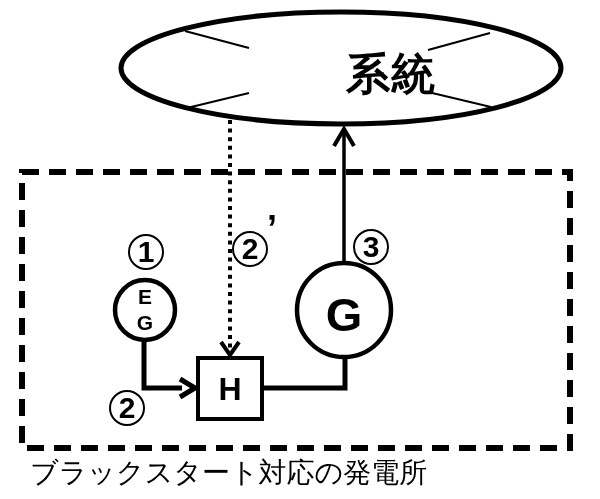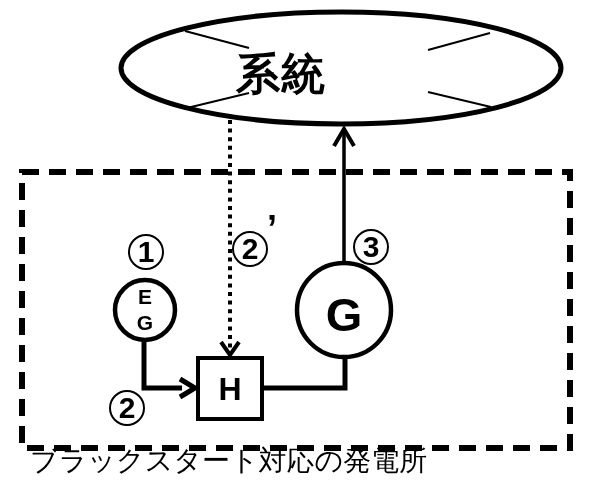--- a/index.html
+++ b/index.html
@@ -8,21 +8,21 @@
     width:600px;height:499px;
     background:#ffffff;
     font-family:"Liberation Sans", sans-serif;
     color:#000000;
     overflow:hidden;
   }
   #diagram-svg{position:absolute;left:0;top:0;}
   .txt{position:absolute;color:#000;}
   .grid-label{
     left:236px;top:50px;width:200px;
-    text-align:left;font-size:44px;font-weight:bold;line-height:48px;
+    text-align:right;font-size:44px;font-weight:bold;line-height:48px;
     letter-spacing:1px;white-space:nowrap;
   }
   .eg-letters{
     left:125px;top:284px;width:40px;
     text-align:center;font-size:21px;font-weight:bold;line-height:26px;
   }
   .eg-letters span{display:block;}
   .h-label{
     left:198px;top:358px;width:64px;height:61px;
     display:flex;align-items:center;justify-content:center;
@@ -42,21 +42,21 @@
   }
   .badge-1{left:128px;top:234px;}
   .badge-2{left:109px;top:390px;background:#ffffff;}
   .badge-2p{left:232px;top:231px;}
   .badge-3{left:353px;top:229px;background:#ffffff;}
   .prime-mark{
     left:267px;top:211px;
     font-size:36px;font-weight:bold;line-height:1;
   }
   .plant-caption{
-    left:30px;top:444px;
+    left:30px;top:456px;
     font-size:28px;line-height:34px;white-space:nowrap;
   }
 </style>
 </head>
 <body>
 
 <div id="stage">
 
   <svg id="diagram-svg" width="600" height="499" viewBox="0 0 600 499">
 

